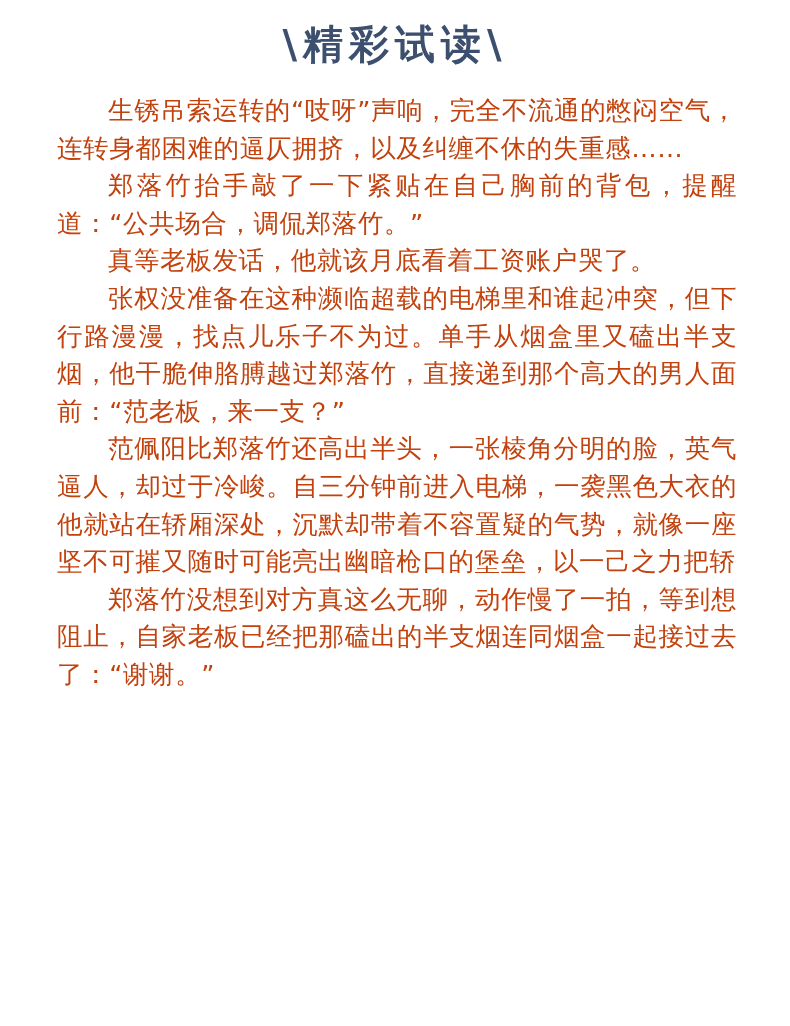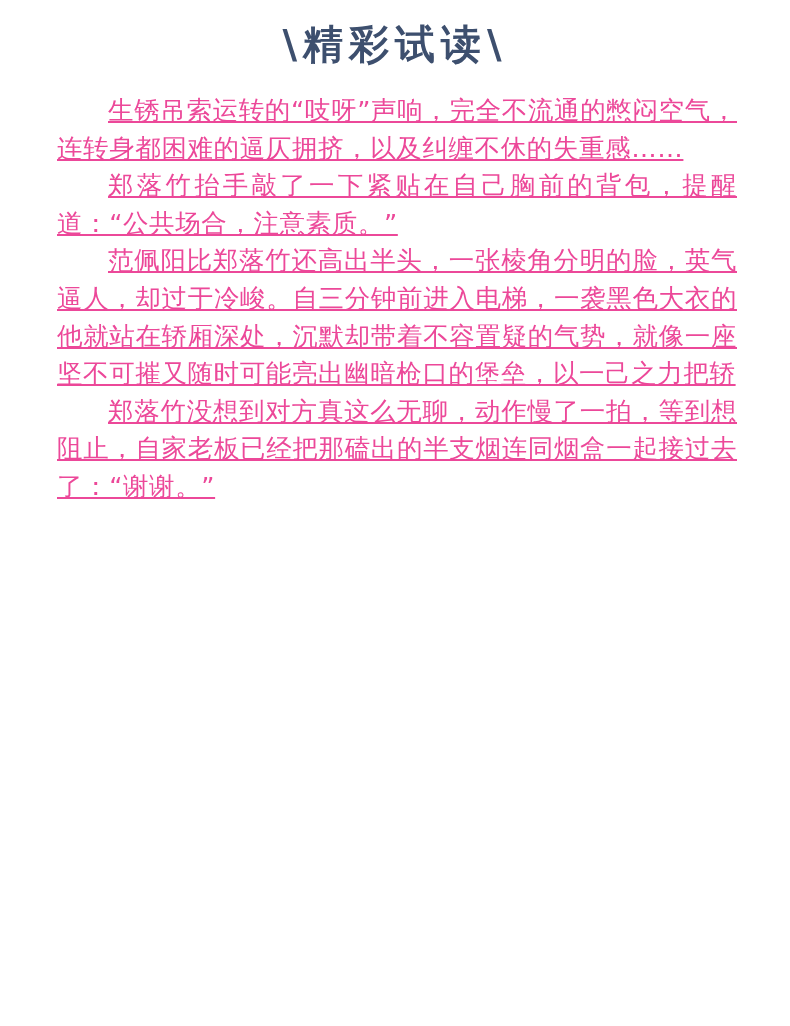--- a/index.html
+++ b/index.html
@@ -5,27 +5,29 @@
   html, body { margin: 0; padding: 0; background: #ffffff; }
   body { width: 790px; height: 1026px; overflow: hidden; position: relative; }
   .title {
     position: absolute; top: 18px; left: 0; width: 790px; text-align: center;
     font-family: "DejaVu Serif", serif; font-weight: bold; font-size: 40px;
     color: #3d4f6e; letter-spacing: 6px; line-height: 52px;
   }
   .body-text {
     position: absolute; top: 92px; left: 57px; width: 680px;
     font-family: "DejaVu Sans", sans-serif; font-size: 25.5px;
-    line-height: 37.6px; color: #ec4899; letter-spacing: 0.6px; text-decoration: underline;
+    line-height: 37.6px; color: #c2410c; letter-spacing: 0.6px;
   }
   .para { margin: 0; text-indent: 2em; text-align: justify; }
 </style>
 </head>
 <body>
 
 <div class="title">\精彩试读\</div>
 
 <div class="body-text">
   <p class="para">生锈吊索运转的“吱呀”声响，完全不流通的憋闷空气，连转身都困难的逼仄拥挤，以及纠缠不休的失重感……</p>
-  <p class="para">郑落竹抬手敲了一下紧贴在自己胸前的背包，提醒道：“公共场合，注意素质。”</p>
+  <p class="para">郑落竹抬手敲了一下紧贴在自己胸前的背包，提醒道：“公共场合，调侃郑落竹。”</p>
+  <p class="para">真等老板发话，他就该月底看着工资账户哭了。</p>
+  <p class="para">张权没准备在这种濒临超载的电梯里和谁起冲突，但下行路漫漫，找点儿乐子不为过。单手从烟盒里又磕出半支烟，他干脆伸胳膊越过郑落竹，直接递到那个高大的男人面前：“范老板，来一支？”</p>
   <p class="para">范佩阳比郑落竹还高出半头，一张棱角分明的脸，英气逼人，却过于冷峻。自三分钟前进入电梯，一袭黑色大衣的他就站在轿厢深处，沉默却带着不容置疑的气势，就像一座坚不可摧又随时可能亮出幽暗枪口的堡垒，以一己之力把轿</p>
   <p class="para">郑落竹没想到对方真这么无聊，动作慢了一拍，等到想阻止，自家老板已经把那磕出的半支烟连同烟盒一起接过去了：“谢谢。”</p>
 </div>
 
 </body></html>

